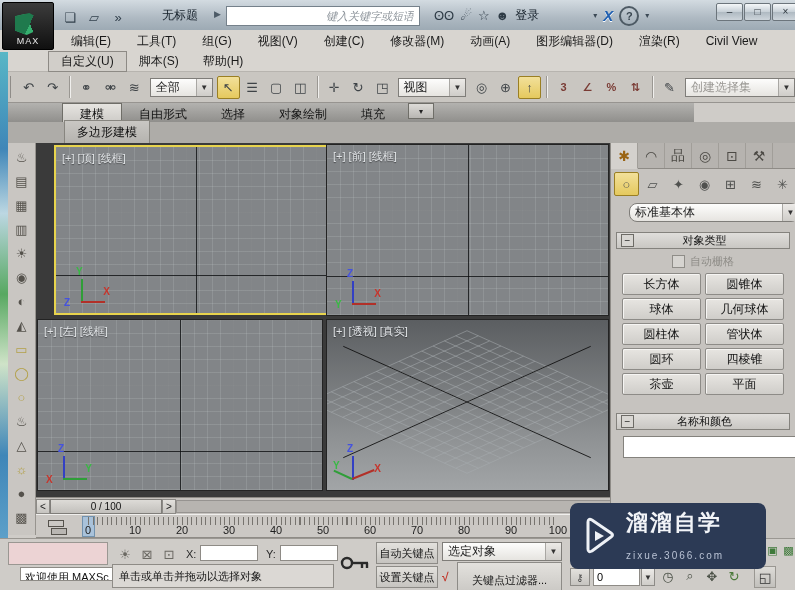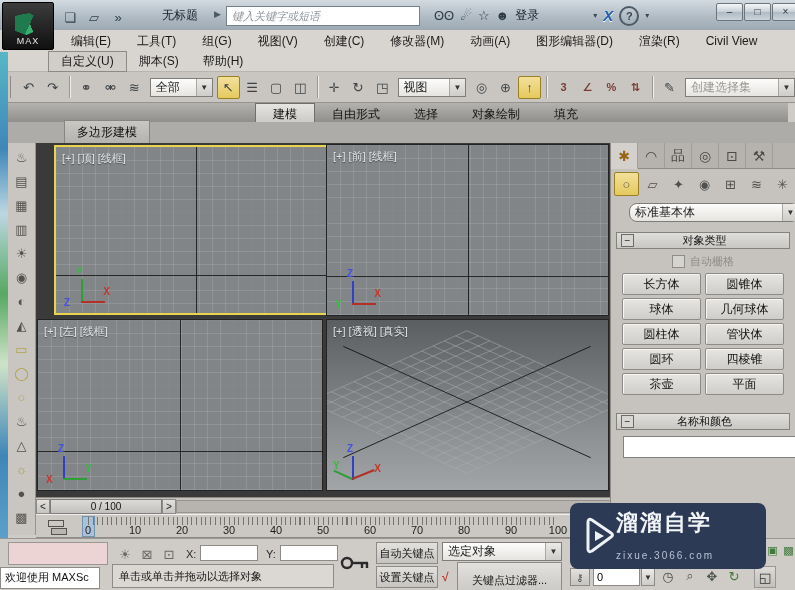--- a/index.html
+++ b/index.html
@@ -20,21 +20,21 @@
       linear-gradient(115deg,#1f7a4d 0 55%,transparent 55%),
       linear-gradient(65deg,#35b06f 0 55%,transparent 55%);
     clip-path:polygon(0 15%,55% 0,100% 30%,100% 70%,45% 100%,0 80%);}
   #logo .maxlabel{color:#e8e8e8;font-size:9px;letter-spacing:1px;line-height:11px;padding-bottom:2px;}
   .qat{top:8px;height:18px;display:flex;align-items:center;gap:4px;}
   .qbtn{width:20px;height:18px;display:flex;align-items:center;justify-content:center;
     color:#33414d;font-size:13px;}
   #titletext{top:7px;left:140px;width:80px;text-align:center;font-size:12px;color:#15202a;}
   #titlesep{top:9px;left:214px;color:#4c5a66;font-size:9px;}
   #searchbox{top:6px;left:226px;width:182px;height:18px;border:1px solid #75818b;background:#fff;
-    font-size:11px;padding:0 5px;font-family:inherit;}
+    font-size:11px;padding:0 5px;font-family:inherit;text-align:right;}
   #searchbox::placeholder{font-style:italic;color:#8d949b;}
   #titleicons{top:6px;left:434px;height:19px;display:flex;align-items:center;gap:6px;color:#2e3b46;}
   .ticon{font-size:13px;line-height:19px;}
   #loginlabel{font-size:12px;color:#15202a;}
   .tcaret{font-size:8px;color:#3c4a56;}
   #xchg{color:#1f5fb0;font-weight:bold;font-style:italic;font-size:15px;text-shadow:0 1px 0 #fff;}
   #helpcircle{width:16px;height:16px;border:2px solid #4d5a64;border-radius:50%;
     display:flex;align-items:center;justify-content:center;font-size:11px;font-weight:bold;color:#394650;}
   #winbtns{top:3px;left:716px;display:flex;gap:1px;}
   .wbtn{width:25px;height:16px;border:1px solid #6c757c;border-radius:2px;
@@ -63,22 +63,22 @@
   .combo .carrow{margin-left:auto;width:15px;height:100%;border-left:1px solid #a9a7a3;
     background:linear-gradient(#eceae7,#cfcdc9);display:flex;align-items:center;justify-content:center;
     font-size:8px;color:#333;}
   #combo-filter{width:66px;margin:0 3px;}
   #combo-coord{width:72px;margin:0 3px;}
   #combo-selset{width:116px;margin-left:3px;color:#8a8archive;}
   #combo-selset .cval{color:#9a9894;}
   .snapglyph{color:#7a3b34;font-weight:bold;font-size:11px;}
 
   
-  #ribbontabs{left:0;top:103px;width:788px;height:19px;
-    background:linear-gradient(#b3b2af,#908f8c);display:flex;align-items:center;padding-left:62px;box-sizing:border-box;flex-direction:column;}
+  #ribbontabs{left:0;top:103px;width:694px;height:19px;
+    background:linear-gradient(#b3b2af,#908f8c);display:flex;align-items:flex-start;padding-left:62px;box-sizing:border-box;}
   .rtab{padding:2px 17px;font-size:12px;color:#141414;}
   .rtab.active{background:linear-gradient(#e6e4e0,#c9c7c3);border:1px solid #6f6e68;border-bottom:none;}
   #rtab-overflow{margin-left:6px;margin-bottom:2px;width:24px;height:14px;border:1px solid #6f6e68;
     background:linear-gradient(#dddbd7,#b8b6b2);display:flex;align-items:center;justify-content:center;
     font-size:8px;color:#222;}
   #ribbonsub{left:0;top:122px;width:795px;height:21px;background:#aeaca8;display:flex;
     align-items:flex-end;padding-left:64px;box-sizing:border-box;}
   #subtab{padding:3px 12px 2px;font-size:12px;color:#111;
     background:linear-gradient(#c9c7c3,#b5b3af);border:1px solid #87857f;border-bottom:none;}
 
@@ -173,21 +173,21 @@
   #curveicon::after{content:"";position:absolute;left:3px;top:8px;width:14px;height:5px;border:1px solid #55524c;background:#b9b6b2;}
   #frame0marker{position:absolute;left:46px;top:1px;width:13px;height:21px;background:#a9c2da;border:1px solid #7292ae;box-sizing:border-box;}
   #rulerticks{position:absolute;left:52px;top:2px;width:470px;height:8px;
     background:repeating-linear-gradient(90deg,#77746f 0 1px,transparent 1px 4.7px);}
   #rulerlabels{position:absolute;left:32px;top:9px;width:510px;display:flex;justify-content:space-between;}
   #rulerlabels span{width:40px;text-align:center;font-size:11px;color:#1e1e1e;}
 
   
   #statusbar{left:0;top:538px;width:795px;height:52px;background:#cfccc8;border-top:1px solid #9a9792;box-sizing:border-box;}
   #listenerpink{position:absolute;left:8px;top:3px;width:100px;height:23px;background:#ecd3d4;border:1px solid #9a9792;box-sizing:border-box;}
-  #listenerline{position:absolute;left:0;top:28px;width:100px;height:22px;background:#fff;border:1px solid #8e8b86;
+  #listenerline{position:absolute;left:20px;top:28px;width:100px;height:14px;background:#fff;border:1px solid #8e8b86;
     font-size:11px;color:#111;line-height:18px;padding-left:4px;white-space:nowrap;overflow:hidden;box-sizing:border-box;}
   .sicon{position:absolute;top:6px;width:18px;height:18px;display:flex;align-items:center;justify-content:center;
     font-size:13px;color:#6b6archive;color:#6b6963;}
   #xlabel,#ylabel{position:absolute;top:9px;font-size:11px;color:#2a2a2a;}
   .coordinput{position:absolute;top:6px;width:58px;height:16px;border:1px solid #8e8b86;background:#fff;box-sizing:border-box;font-family:inherit;}
   #keyicon{position:absolute;left:340px;top:10px;}
   #autokeybtn,#setkeybtn{position:absolute;left:376px;width:62px;height:22px;display:flex;align-items:center;justify-content:center;
     font-size:11px;color:#141414;background:linear-gradient(#e3e1dd,#c6c4c0);border:1px solid #8d8b87;box-sizing:border-box;}
   #autokeybtn{top:3px;} #setkeybtn{top:27px;}
   #selcombo{position:absolute;left:442px;top:3px;width:120px;}
@@ -202,21 +202,21 @@
     font-size:11px;padding-left:3px;font-family:inherit;box-sizing:border-box;}
   #framecaret{position:absolute;left:641px;top:29px;width:14px;height:18px;background:linear-gradient(#eceae7,#cfcdc9);
     border:1px solid #8d8b87;display:flex;align-items:center;justify-content:center;font-size:8px;color:#333;box-sizing:border-box;}
   #navicons{position:absolute;left:658px;top:27px;display:flex;gap:2px;}
   .navicon{width:20px;height:20px;display:flex;align-items:center;justify-content:center;font-size:13px;color:#4c5248;}
   .navicon.orbit{color:#4a7a3a;}
   .navicon.maxi{margin-left:8px;border:1px solid #9a9792;background:linear-gradient(#dddbd7,#c2c0bc);color:#333;}
 
   
   #watermark{left:570px;top:503px;width:196px;height:66px;background:#2c3a55;border-radius:8px;
-    z-index:60;display:flex;align-items:center;padding-left:12px;box-sizing:border-box;}
+    z-index:60;display:flex;align-items:center;padding-left:12px;box-sizing:border-box;gap:10px;}
   #wm-text{display:flex;flex-direction:column;line-height:1;}
   #wm-title{color:#f2f4f8;font-size:22px;font-weight:bold;letter-spacing:2px;}
   #wm-url{color:#b9c2d4;font-size:10px;letter-spacing:2px;margin-top:17px;}
 </style>
 </head>
 <body>
 
 <div id="stage">
 
   <div id="titlebar" class="abs">

